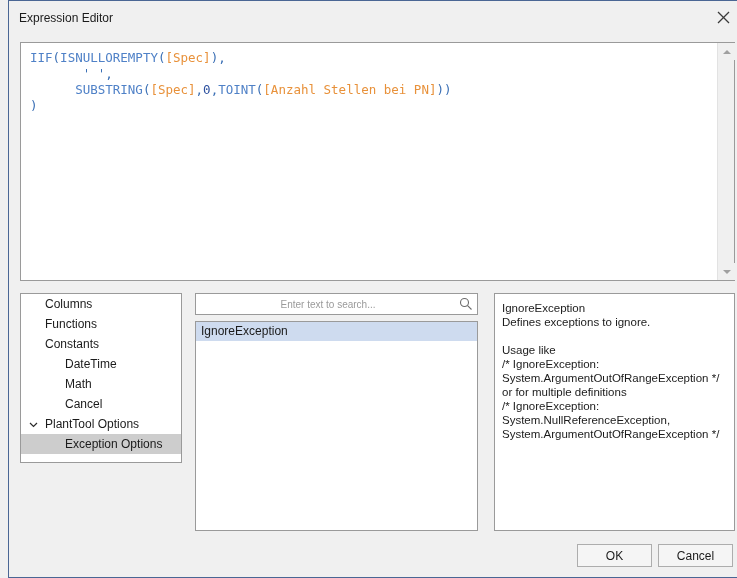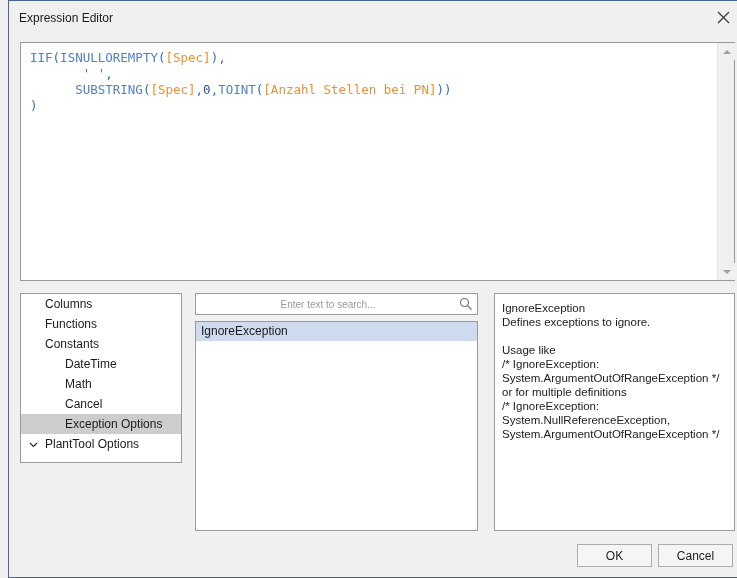--- a/index.html
+++ b/index.html
@@ -303,26 +303,26 @@
   </div>
 
   <div class="tree-panel">
     <div id="tree-host">
         <div class="tree-row lvl1"><span class="lbl">Columns</span></div>
         <div class="tree-row lvl1"><span class="lbl">Functions</span></div>
         <div class="tree-row lvl1"><span class="lbl">Constants</span></div>
         <div class="tree-row lvl2"><span class="lbl">DateTime</span></div>
         <div class="tree-row lvl2"><span class="lbl">Math</span></div>
         <div class="tree-row lvl2"><span class="lbl">Cancel</span></div>
-        <div class="tree-row lvl2 selected"><span class="lbl">Exception Options</span></div>
         <div class="tree-row lvl1"><span class="chev">
             <svg width="9" height="9" viewBox="0 0 9 9">
               <polyline points="1,3 4.5,6.5 8,3" fill="none" stroke="#2b2b2b" stroke-width="1.2"></polyline>
             </svg>
           </span><span class="lbl">PlantTool Options</span></div>
+        <div class="tree-row lvl2 selected"><span class="lbl">Exception Options</span></div>
       </div>
   </div>
 
   <div class="search-box">
     <input class="search-input" type="text" placeholder="Enter text to search..." style="">
     <div class="search-icon">
       <svg width="16" height="16" viewBox="0 0 16 16" aria-hidden="true">
         <circle cx="6.5" cy="6.5" r="4" fill="none" stroke="#6b6b6b" stroke-width="1.1"></circle>
         <line x1="9.6" y1="9.6" x2="13.5" y2="13.5" stroke="#6b6b6b" stroke-width="1.1"></line>
       </svg>

